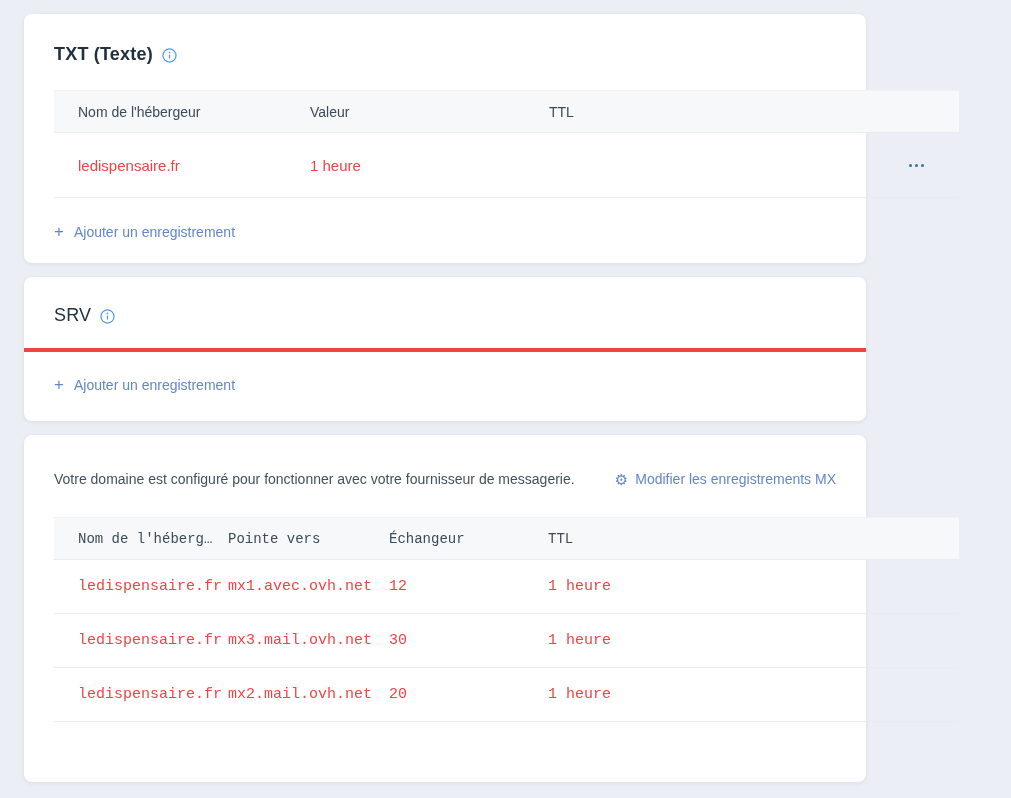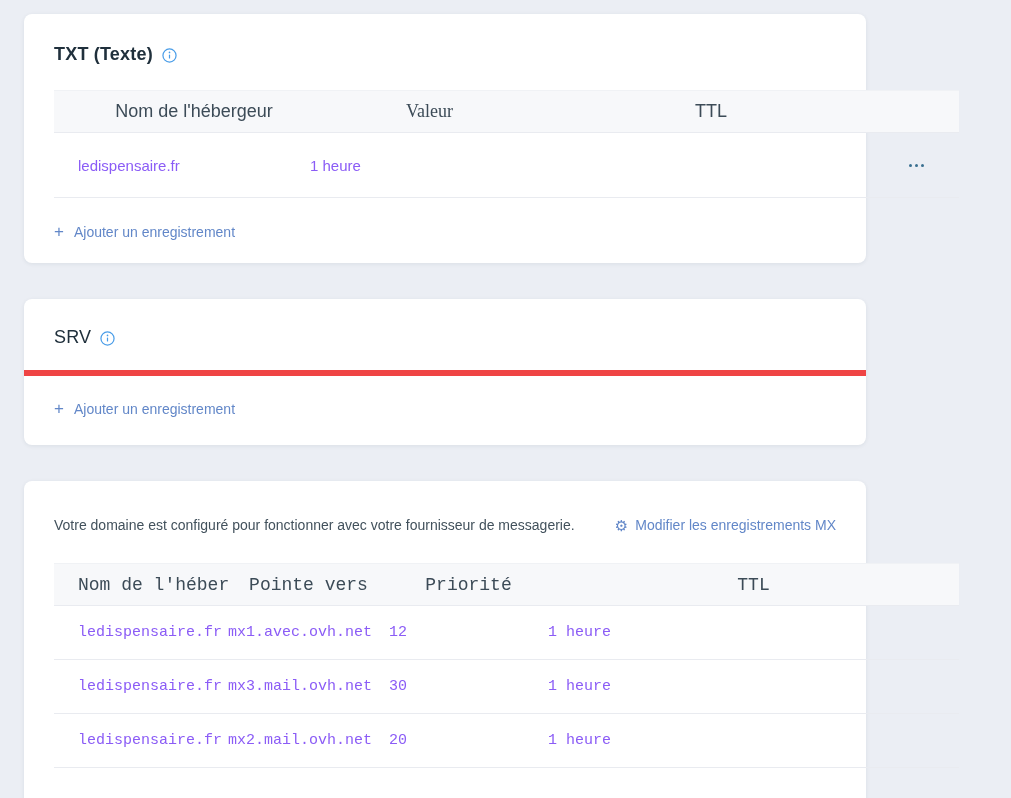--- a/index.html
+++ b/index.html
@@ -8,54 +8,54 @@
     background: #ebeef4;
     font-family: "Liberation Sans", "DejaVu Sans", sans-serif;
     color: #42515c;
   }
   .page { padding: 14px 21px 0 24px; }
   .card {
     width: 842px;
     background: #ffffff;
     border-radius: 8px;
     box-shadow: 0 1px 4px rgba(22,45,61,0.08);
-    margin-bottom: 36px;
+    margin-bottom: 14px;
   }
   .card.txt-card { padding: 30px 30px 22px 30px; }
   .card.mx-card  { padding: 26px 30px 60px 30px; }
 
   .card-title-row { display: flex; align-items: center; gap: 9px; }
   .card-title {
     font-size: 18px; color: #20303c; letter-spacing: .2px;
   }
   .card-title.bold { font-weight: bold; }
   .card-title.regular { font-weight: normal; }
 
   .info-icon { display: inline-flex; align-items: center; margin-top: 2px; cursor: pointer; }
 
   
   .tbl { width: 905px; margin-top: 25px; font-size: 15px; }
   .tbl-head {
     display: flex; align-items: center; height: 43px;
     background: #f7f8fa;
     border-top: 1px solid #f0f2f5;
     border-bottom: 1px solid #e9ebf0;
-    font-size: 18px; color: #3c4b57; text-align: center;
+    font-size: 14px; color: #3c4b57;
   }
   .tbl-row {
     display: flex; align-items: center;
     border-bottom: 1px solid #e9ebf0;
-    color: #8b5cf6;
+    color: #ef4444;
   }
   .tbl-row.h65 { height: 65px; }
   .tbl-row.h54 { height: 54px; }
 
   
   .txt-c1 { width: 256px; padding-left: 24px; }
-  .txt-c2 { width: 239px; font-family: Liberation Serif, serif; }
+  .txt-c2 { width: 239px; }
   .txt-c3 { flex: 1; }
   .txt-c4 { width: 86px; display: flex; justify-content: center; }
 
   
   .mx-c1 { width: 174px; padding-left: 24px; }
   .mx-c2 { width: 161px; }
   .mx-c3 { width: 159px; }
   .mx-c4 { flex: 1; }
 
   .cell-ellipsis { white-space: nowrap; overflow: hidden; }
@@ -72,21 +72,21 @@
 
   
   .add-link {
     display: inline-flex; align-items: center; gap: 10px;
     margin-top: 26px;
     color: #6287c8; font-size: 14px; cursor: pointer; text-decoration: none;
   }
   .add-link .plus { font-size: 17px; line-height: 14px; font-weight: normal; }
 
   
-  .srv-header { padding: 28px 30px 22px 30px; border-bottom: 6px solid #ef4444; }
+  .srv-header { padding: 28px 30px 22px 30px; border-bottom: 4px solid #ef4444; }
   .srv-footer { padding: 0 30px 27px 30px; }
   .srv-footer .add-link { margin-top: 25px; }
 
   
   .mx-subrow {
     display: flex; align-items: flex-end; justify-content: space-between;
     margin-top: 10px;
   }
   .mx-desc { font-size: 14px; color: #42515c; }
   .mx-edit-link {
@@ -167,21 +167,21 @@
       <a class="mx-edit-link">
         <span class="gear-glyph">⚙</span>
         <span>Modifier les enregistrements MX</span>
       </a>
     </div>
 
     <div class="tbl">
       <div class="tbl-head">
         <div class="mx-c1 cell-ellipsis">Nom de l'héberg…</div>
         <div class="mx-c2">Pointe vers</div>
-        <div class="mx-c3">Priorité</div>
+        <div class="mx-c3">Échangeur</div>
         <div class="mx-c4">TTL</div>
       </div>
 
       <div class="tbl-row h54">
         <div class="mx-c1">ledispensaire.fr</div>
         <div class="mx-c2">mx1.avec.ovh.net</div>
         <div class="mx-c3">12</div>
         <div class="mx-c4">1 heure</div>
       </div>
       <div class="tbl-row h54">

